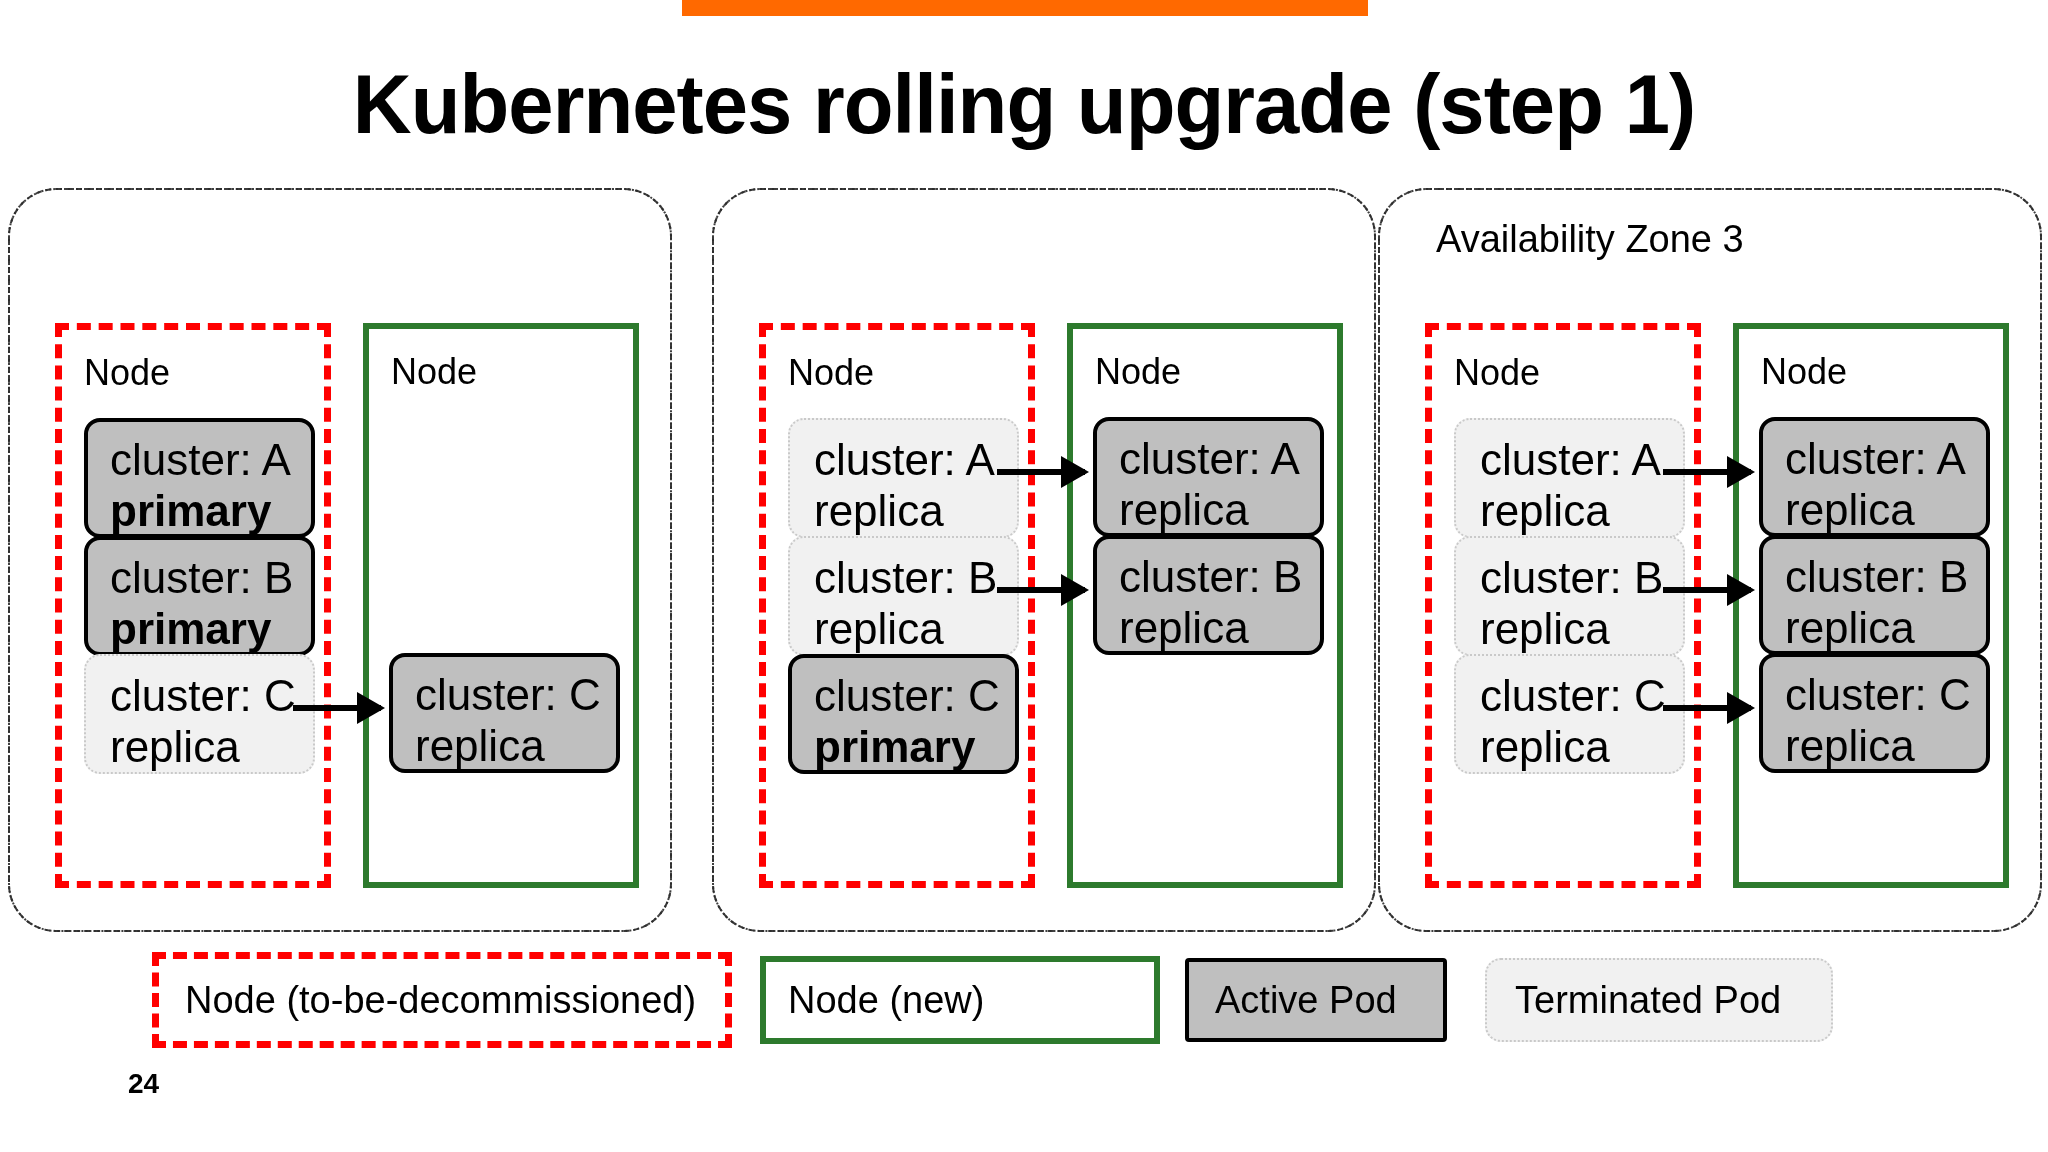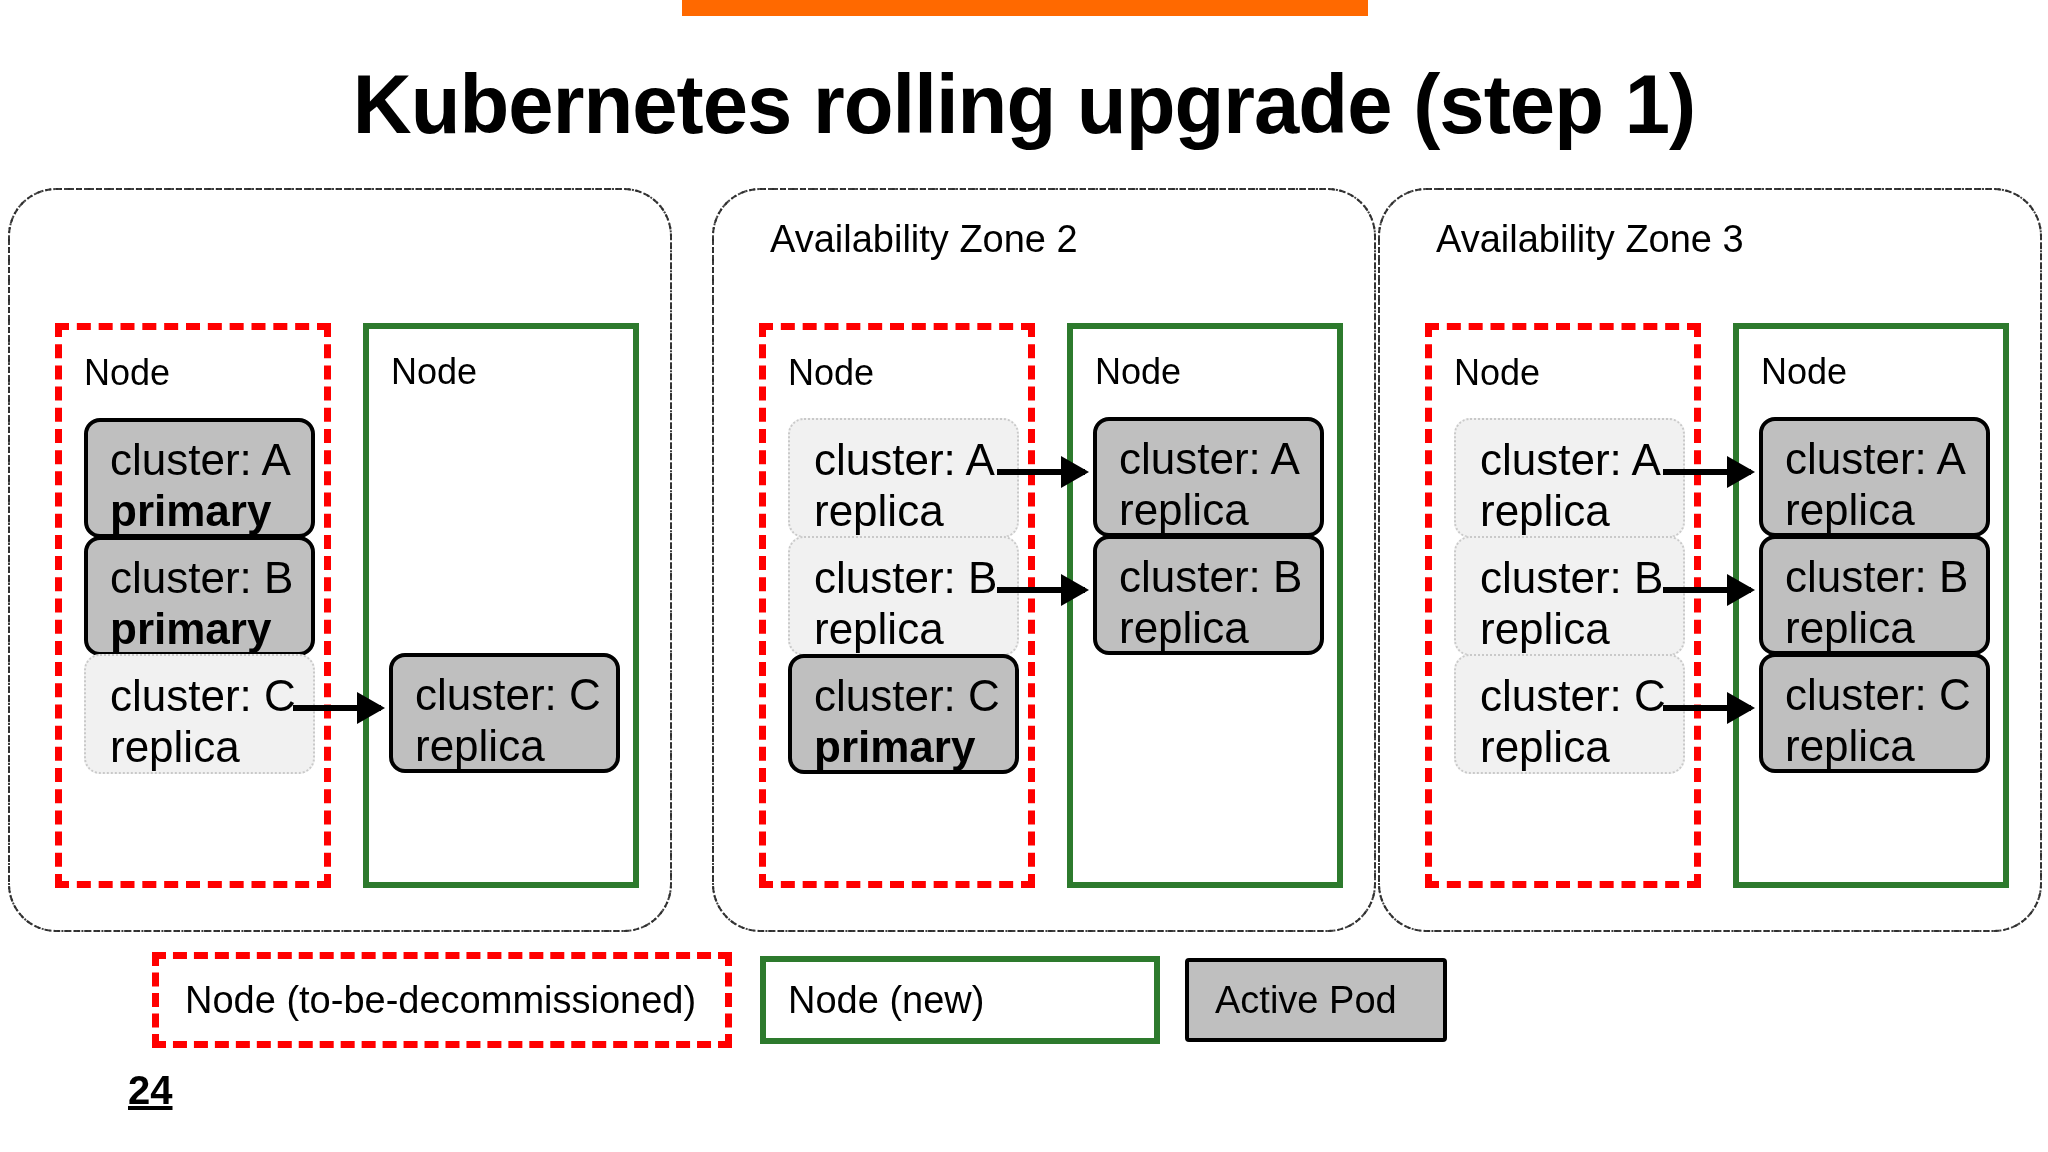--- a/index.html
+++ b/index.html
@@ -183,24 +183,23 @@
     border: 2px dotted #C9C9C9;
     border-radius: 16px;
     padding-left: 28px;
   }
 
   
   #page-number {
     position: absolute;
     left: 128px;
     top: 1068px;
-    font-size: 40px;
+    font-size: 28px;
     font-weight: bold;
     color: #000000;
-    text-decoration: underline;
   }
   #brand-logo {
     position: absolute;
     right: 76px;
     top: 1060px;
     display: flex;
     align-items: center;
     gap: 10px;
   }
   #brand-mark {
@@ -230,21 +229,20 @@
           <div class="pod active is-primary" style="top: 206px;"><span class="cluster">cluster: B</span><span class="role">primary</span></div>
           <div class="pod terminated" style="top: 324px;"><span class="cluster">cluster: C</span><span class="role">replica</span></div>
         </div>
         <div class="node new">
           <div class="node-label">Node</div>
           <div class="pod active" style="top: 324px;"><span class="cluster">cluster: C</span><span class="role">replica</span></div>
         </div>
         <div class="arrow" style="left: 283px; width: 88px; top: 515px;"></div>
       </div>
       <div class="az" id="az-2">
-        <div class="az-label">Availability Zone 2</div>
         <div class="node old">
           <div class="node-label">Node</div>
           <div class="pod terminated" style="top: 88px;"><span class="cluster">cluster: A</span><span class="role">replica</span></div>
           <div class="pod terminated" style="top: 206px;"><span class="cluster">cluster: B</span><span class="role">replica</span></div>
           <div class="pod active is-primary" style="top: 324px;"><span class="cluster">cluster: C</span><span class="role">primary</span></div>
         </div>
         <div class="node new">
           <div class="node-label">Node</div>
           <div class="pod active" style="top: 88px;"><span class="cluster">cluster: A</span><span class="role">replica</span></div>
           <div class="pod active" style="top: 206px;"><span class="cluster">cluster: B</span><span class="role">replica</span></div>
@@ -275,18 +273,21 @@
   <div id="legend">
     <div class="legend-item" id="legend-node-old">
       <span>Node (to-be-decommissioned)</span>
     </div>
     <div class="legend-item" id="legend-node-new">
       <span>Node (new)</span>
     </div>
     <div class="legend-item" id="legend-pod-active">
       <span>Active Pod</span>
     </div>
+    <div class="legend-item" id="legend-pod-terminated">
+      <span>Terminated Pod</span>
+    </div>
   </div>
 
   <div id="page-number">24</div>
 
 
 </div>
 
 </body></html>

